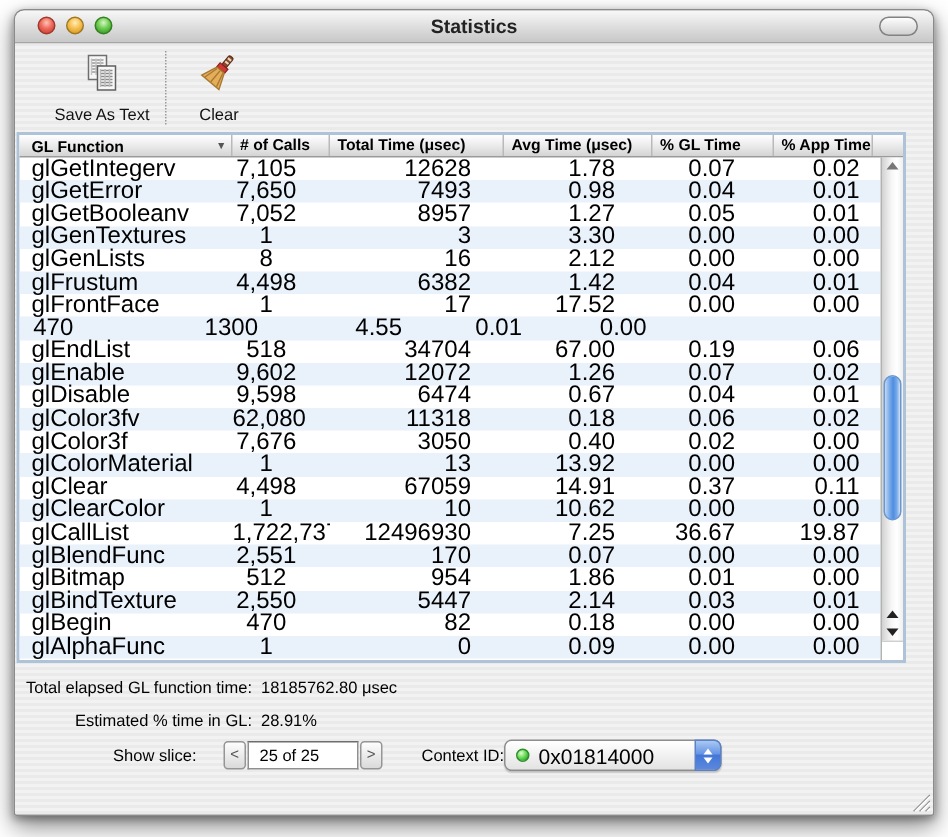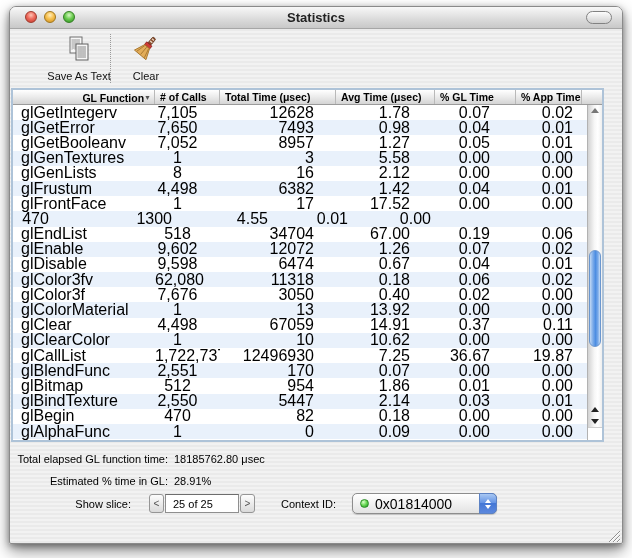--- a/index.html
+++ b/index.html
@@ -22,32 +22,32 @@
   .light.yellow{background:radial-gradient(circle at 50% 32%,#ffeebc,#f6c04f 45%,#d99c2b 85%);border:1px solid #a0761e}
   .light.green{background:radial-gradient(circle at 50% 32%,#d8f6c4,#6ecd52 45%,#3b9e2b 85%);border:1px solid #357f24}
   .title{position:absolute;left:0;right:0;top:3px;text-align:center;
     font-size:13px;font-weight:bold;color:#222}
   .pill{position:absolute;right:10px;top:4px;width:26px;height:13px;border:1px solid #828282;
     border-radius:7px;background:linear-gradient(180deg,#fdfdfd,#d0d0d0)}
 
   
   .toolbar{position:absolute;left:0;top:22px;right:0;height:59px}
   .tb-btn{position:absolute;top:7px;display:flex;flex-direction:column;align-items:center;gap:3px;cursor:default}
-  .tb-btn.save{left:23px;width:92px}
+  .tb-btn.save{left:12px;width:92px}
   .tb-btn.clear{left:108px;width:56px}
   .tb-label{font-size:11px;color:#111;white-space:nowrap}
   .tb-sep{position:absolute;left:100px;top:5px;bottom:5px;border-left:1px dotted #9a9a9a}
 
   
   .tablebox{position:absolute;left:1px;top:81px;width:593px;height:354px;
     border:2px solid #aec3d8;background:#fff}
   .thead{display:flex;height:15px;background:linear-gradient(180deg,#ffffff,#ebebeb 50%,#d4d4d4);
     border-bottom:1px solid #9b9b9b;font-size:10.5px;font-weight:bold;color:#000}
   .hcell{padding:1px 0 0 5px;border-right:1px solid #b9b9b9;white-space:nowrap;overflow:hidden}
-  .h-func{width:142px;padding-left:8px;display:flex;justify-content:flex-end;align-items:center}
+  .h-func{width:142px;padding-left:8px;display:flex;justify-content:space-between;align-items:center}
   .h-calls{width:65px}.h-total{width:116px}.h-avg{width:99px}.h-gl{width:81px}.h-app{width:66px}
   .h-fill{flex:1;border-right:none}
   .sort{font-size:7px;color:#555;margin-right:3px;font-weight:normal}
 
   .tbody{position:absolute;left:0;top:15px;width:574px;bottom:0;overflow:hidden;font-size:16px;color:#000}
   .trow{display:flex;height:15.2px;align-items:center}
   .trow.alt{background:#e9f1fb}
   .cell{white-space:nowrap;overflow:hidden}
   .c-func{width:142px;padding-left:8px}
   .c-calls{width:65px;text-align:center;padding-right:20px}
@@ -76,21 +76,21 @@
   .r1{top:446px}.r2{top:468px}
   .flabel{display:inline-block;width:158px;text-align:right}
   .fvalue{margin-left:6px}
   .r3{top:486px;height:21px;display:flex;align-items:center}
   .flabel3{display:inline-block;width:121px;text-align:right;margin-right:17px}
   .stepbtn{width:15px;height:19px;border:1px solid #959595;border-radius:3px;margin:0 1px;
     background:linear-gradient(180deg,#fdfdfd,#dadada);color:#555;font-size:10px;
     display:flex;align-items:center;justify-content:center}
   .slice-input{width:74px;height:19px;border:1px solid #8f8f8f;border-top-color:#6d6d6d;
     background:#fff;font:11px "Liberation Sans","DejaVu Sans",sans-serif;padding:0 0 0 7px;margin:0}
-  .ctxlabel{margin-left:25px;margin-right:16px}
+  .ctxlabel{margin-left:25px;margin-right:0}
   .popup{position:relative;width:145px;height:21px;border:1px solid #8d8d8d;border-radius:5px;
     background:linear-gradient(180deg,#ffffff,#e3e3e3);display:flex;align-items:center;
     box-shadow:0 1px 1px rgba(0,0,0,.18)}
   .led{width:9px;height:9px;border-radius:50%;margin:0 6px 0 7px;border:1px solid #2c8f28;
     background:radial-gradient(circle at 35% 30%,#dcffce,#6fdb5a 45%,#2da32a 85%)}
   .popup-text{font-size:14px}
   .popup-cap{position:absolute;right:-1px;top:-1px;bottom:-1px;width:18px;border-radius:0 5px 5px 0;
     background:linear-gradient(180deg,#a9c8f3,#6695e5 45%,#4377d6 50%,#5c88dd);
     border:1px solid #5c82c4;display:flex;flex-direction:column;align-items:center;justify-content:center;gap:2px}
   .tri.up-w{border-left:3.5px solid transparent;border-right:3.5px solid transparent;border-bottom:4px solid #fff}
@@ -181,21 +181,21 @@
           <div class="cell c-calls">7,052</div>
           <div class="cell c-total">8957</div>
           <div class="cell c-avg">1.27</div>
           <div class="cell c-gl">0.05</div>
           <div class="cell c-app">0.01</div>
         </div>
         <div class="trow alt">
           <div class="cell c-func">glGenTextures</div>
           <div class="cell c-calls">1</div>
           <div class="cell c-total">3</div>
-          <div class="cell c-avg">5.58</div>
+          <div class="cell c-avg">3.30</div>
           <div class="cell c-gl">0.00</div>
           <div class="cell c-app">0.00</div>
         </div>
         <div class="trow">
           <div class="cell c-func">glGenLists</div>
           <div class="cell c-calls">8</div>
           <div class="cell c-total">16</div>
           <div class="cell c-avg">2.12</div>
           <div class="cell c-gl">0.00</div>
           <div class="cell c-app">0.00</div>

